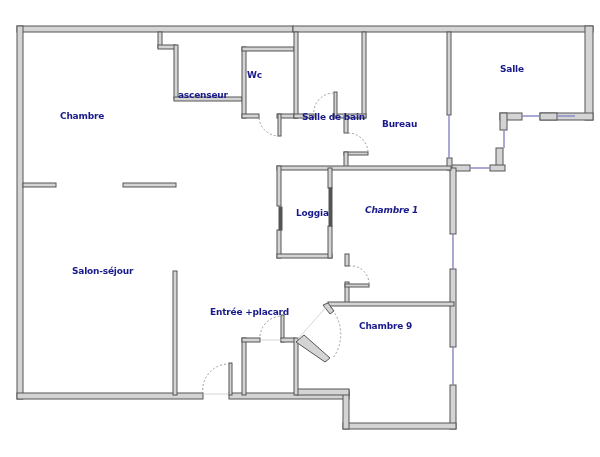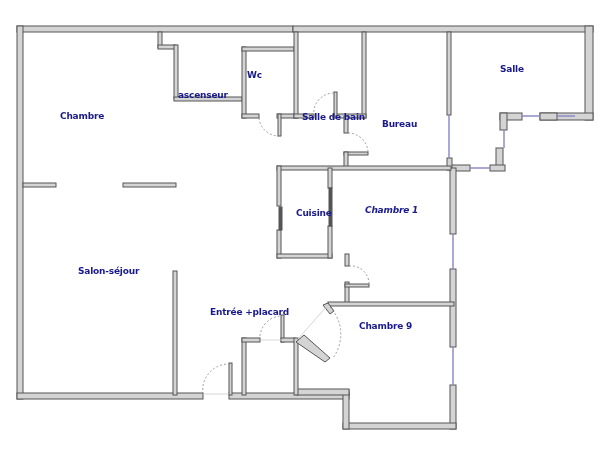--- a/index.html
+++ b/index.html
@@ -121,17 +121,17 @@
     <line x1="297" y1="340" x2="328" y2="305"></line>
   </g>
 </svg>
 
 <div class="label" style="left:60px; top:111px;">Chambre</div>
 <div class="label" style="left:178px; top:55px;margin-top:35px;">ascenseur</div>
 <div class="label" style="left:247px; top:70px;">Wc</div>
 <div class="label" style="left:302px; top:68px;margin-top:44px;">Salle de bain</div>
 <div class="label" style="left:382px; top:119px;">Bureau</div>
 <div class="label" style="left:500px; top:64px;">Salle</div>
-<div class="label" style="left:296px; top:208px;">Cuisine</div>
+<div class="label" style="left:296px; top:208px;">Loggia</div>
 <div class="label" style="left:365px; top:205px;font-style:italic;">Chambre 1</div>
-<div class="label" style="left:78px; top:266px;">Salon-séjour</div>
+<div class="label" style="left:72px; top:266px;">Salon-séjour</div>
 <div class="label" style="left:195px; top:307px;padding-left:15px;">Entrée +placard</div>
 <div class="label" style="left:359px; top:321px;">Chambre 9</div>
 
 </body></html>

